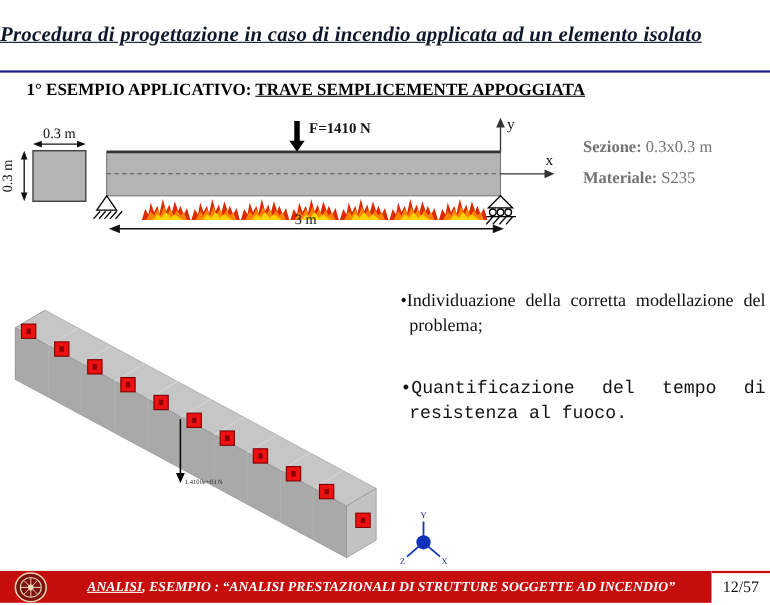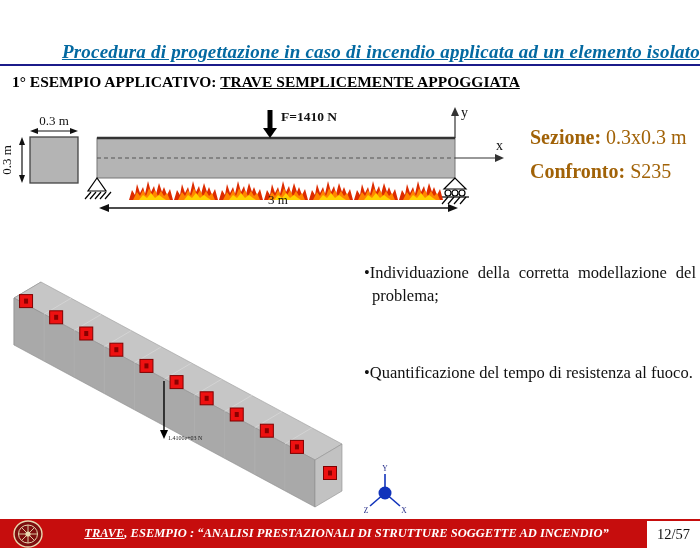--- a/index.html
+++ b/index.html
@@ -1,35 +1,35 @@
 <!DOCTYPE html>
 <html><head>
 <meta charset="utf-8">
 <style>
   html,body{margin:0;padding:0;background:#fff;}
   .slide{position:relative;width:700px;height:550px;background:#ffffff;overflow:hidden;
          font-family:"Liberation Serif", serif;color:#111;}
   
-  .title{position:absolute;left:0;top:41px;width:700px;text-align:right;
-         font-size:19px;font-weight:bold;font-style:italic;color:#0369a1;
+  .title{position:absolute;left:0;top:21px;width:700px;text-align:left;
+         font-size:19px;font-weight:bold;font-style:italic;color:#0f172a;
          text-decoration:underline;letter-spacing:.2px;}
   .title-rule{position:absolute;left:0;top:64px;width:700px;height:0;
               border-top:2px solid #1b1b8a;}
   
-  .subtitle{position:absolute;left:12px;top:73px;font-size:15.5px;font-weight:bold;color:#000;}
+  .subtitle{position:absolute;left:24px;top:73px;font-size:15.5px;font-weight:bold;color:#000;}
   .subtitle .u{text-decoration:underline;}
   
-  .props{position:absolute;left:530px;top:126px;font-size:20px;color:#a16207;}
+  .props{position:absolute;left:530px;top:126px;font-size:15px;color:#737373;}
   .props .row{margin-bottom:11px;}
   .props .lbl{font-weight:bold;}
   
   .bullets{position:absolute;left:364px;top:261px;width:332px;font-size:16.5px;line-height:23px;}
   .bullets p{margin:0;text-align:justify;text-indent:-8px;padding-left:8px;}
   .bullets p.b2{}
-  .bullets p.b3{margin-top:54px;}
+  .bullets p.b3{margin-top:34px;font-family:Liberation Mono, monospace;}
   
   .footer-bar{position:absolute;left:0;top:519px;width:647px;height:29px;background:#c60d0d;
               display:flex;align-items:center;justify-content:center;padding-left:46px;box-sizing:border-box;}
   .footer-text{color:#fff;font-size:12.5px;font-weight:bold;font-style:italic;white-space:nowrap;}
   .footer-text .u{text-decoration:underline;}
   .footer-logo{position:absolute;left:12px;top:520px;}
   .page-box{position:absolute;left:647px;top:519px;width:53px;height:29px;background:#fff;
             border-top:2px solid #c60d0d;box-sizing:border-box;
             display:flex;align-items:center;justify-content:center;font-size:14.5px;color:#111;}
   svg{display:block;}
@@ -127,21 +127,21 @@
     <g stroke="#111" stroke-width="1.3">
       <line x1="103" y1="108" x2="454" y2="108"></line>
       <polygon points="99,108 109,104 109,112" fill="#111" stroke="none"></polygon>
       <polygon points="458,108 448,104 448,112" fill="#111" stroke="none"></polygon>
     </g>
     <text class="dimtext" x="278" y="104" text-anchor="middle">3 m</text>
   </svg>
 
   <div class="props">
     <div class="row"><span class="lbl">Sezione:</span><span> 0.3x0.3 m</span></div>
-    <div class="row"><span class="lbl">Confronto:</span><span> S235</span></div>
+    <div class="row"><span class="lbl">Materiale:</span><span> S235</span></div>
   </div>
 
   <svg id="model3d" style="position:absolute;left:0;top:260px;" width="420" height="258" viewBox="0 0 420 258">
 
     <polygon points="14,38 41,22 41,69 14,85" fill="#989898" stroke="#8a8a8a" stroke-width="0.6"></polygon>
     <polygon points="14,38 315,200 342,184 41,22" fill="#c6c6c6" stroke="#9a9a9a" stroke-width="0.6"></polygon>
     <polygon points="14,38 315,200 315,247 14,85" fill="#a9a9a9" stroke="#8f8f8f" stroke-width="0.6"></polygon>
     <polygon points="315,200 342,184 342,231 315,247" fill="#c2c2c2" stroke="#8f8f8f" stroke-width="0.6"></polygon>
     <g id="dividers">
         <line x1="44.1" y1="54.2" x2="71.1" y2="38.2" stroke="#d4d4d4" stroke-width="1"></line>
@@ -204,21 +204,21 @@
     <text x="366" y="253" font-size="7.5" fill="#222a88" text-anchor="middle">Z</text>
     <text x="404" y="253" font-size="7.5" fill="#222a88" text-anchor="middle">X</text>
   </svg>
 
   <div class="bullets">
     <p class="b2">•Individuazione della corretta modellazione del problema;</p>
     <p class="b3">•Quantificazione del tempo di resistenza al fuoco.</p>
   </div>
 
   <div class="footer-bar">
-    <div class="footer-text"><span class="u">TRAVE</span><span>, ESEMPIO : </span><span>“ANALISI PRESTAZIONALI DI STRUTTURE SOGGETTE AD INCENDIO”</span></div>
+    <div class="footer-text"><span class="u">ANALISI</span><span>, ESEMPIO : </span><span>“ANALISI PRESTAZIONALI DI STRUTTURE SOGGETTE AD INCENDIO”</span></div>
   </div>
   <svg class="footer-logo" width="32" height="28" viewBox="0 0 32 28">
     <ellipse cx="16" cy="14" rx="14" ry="13" fill="#7d0f0f" stroke="#e8d9b0" stroke-width="1.4"></ellipse>
     <ellipse cx="16" cy="14" rx="9.5" ry="9" fill="none" stroke="#e8d9b0" stroke-width="1"></ellipse>
     <g stroke="#e8d9b0" stroke-width="0.9">
       <line x1="16" y1="5" x2="16" y2="23"></line>
       <line x1="7" y1="14" x2="25" y2="14"></line>
       <line x1="10" y1="8" x2="22" y2="20"></line>
       <line x1="22" y1="8" x2="10" y2="20"></line>
     </g>

